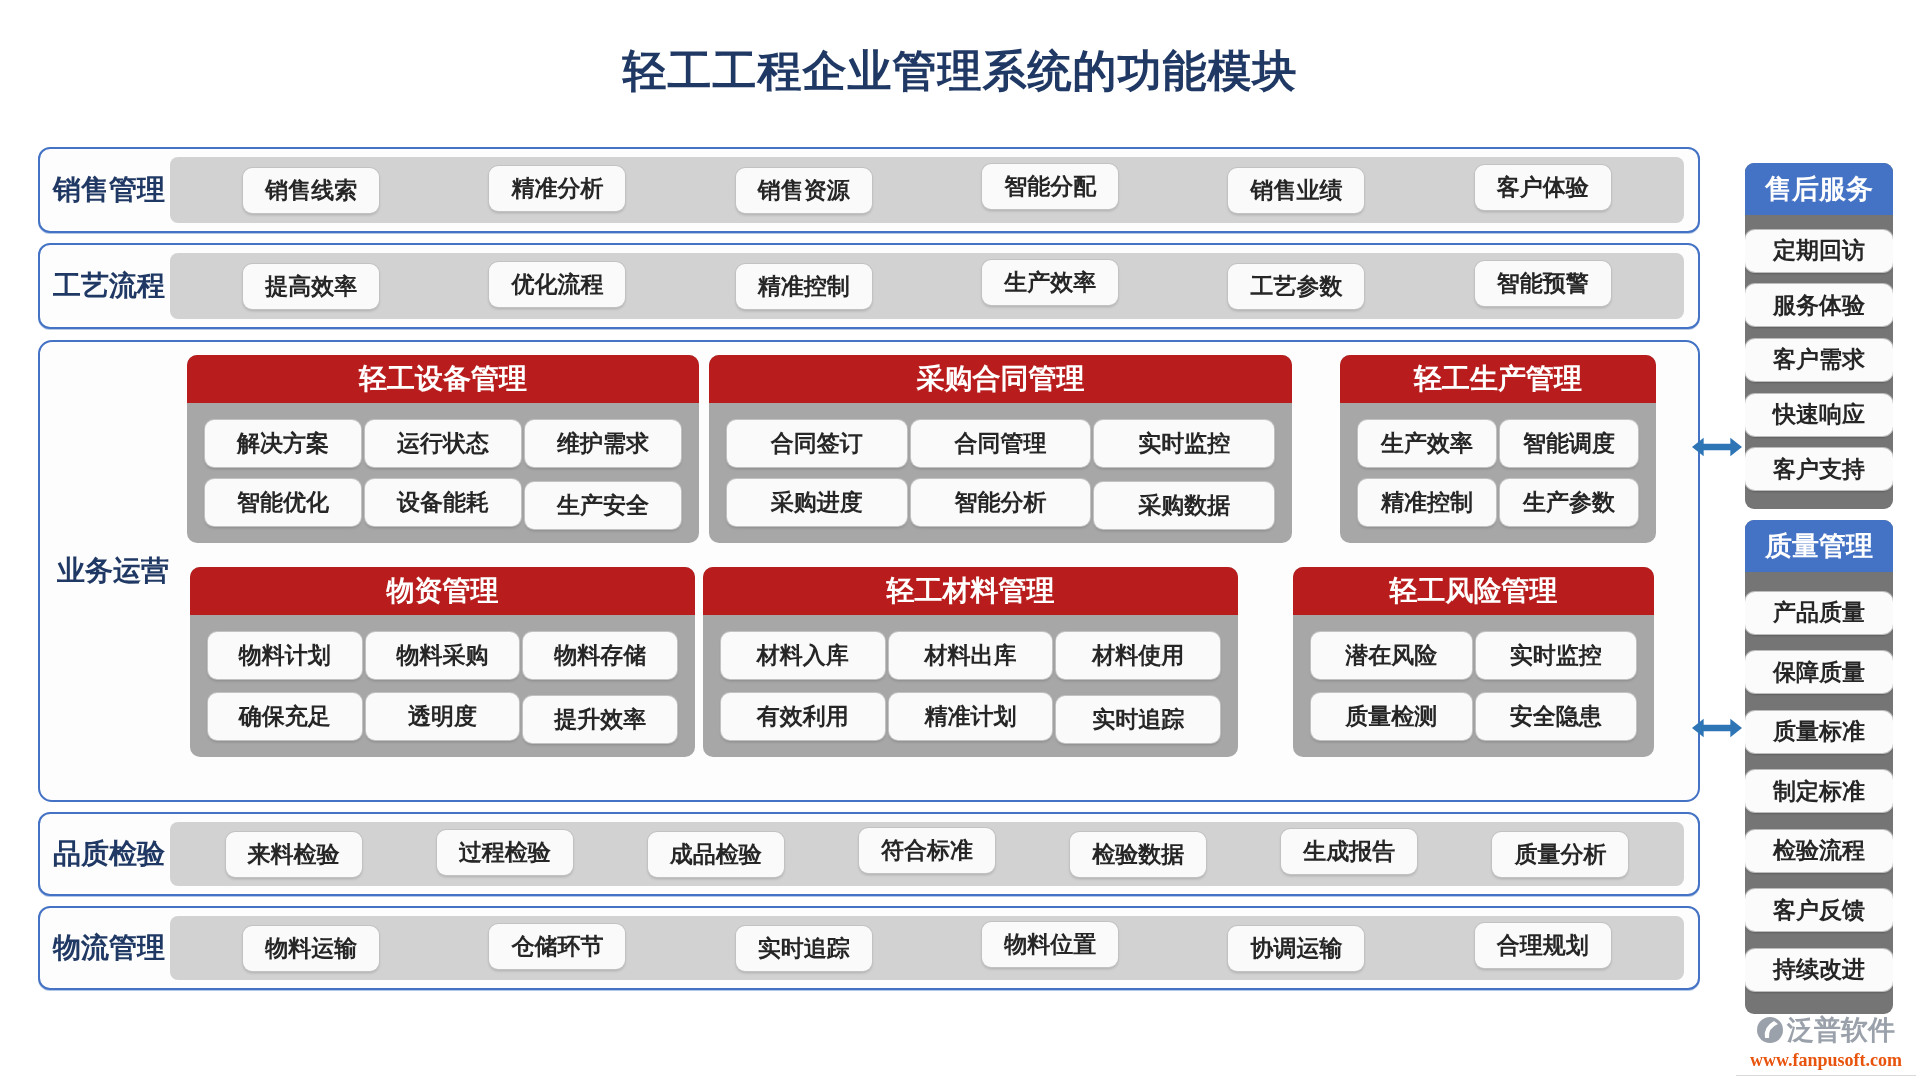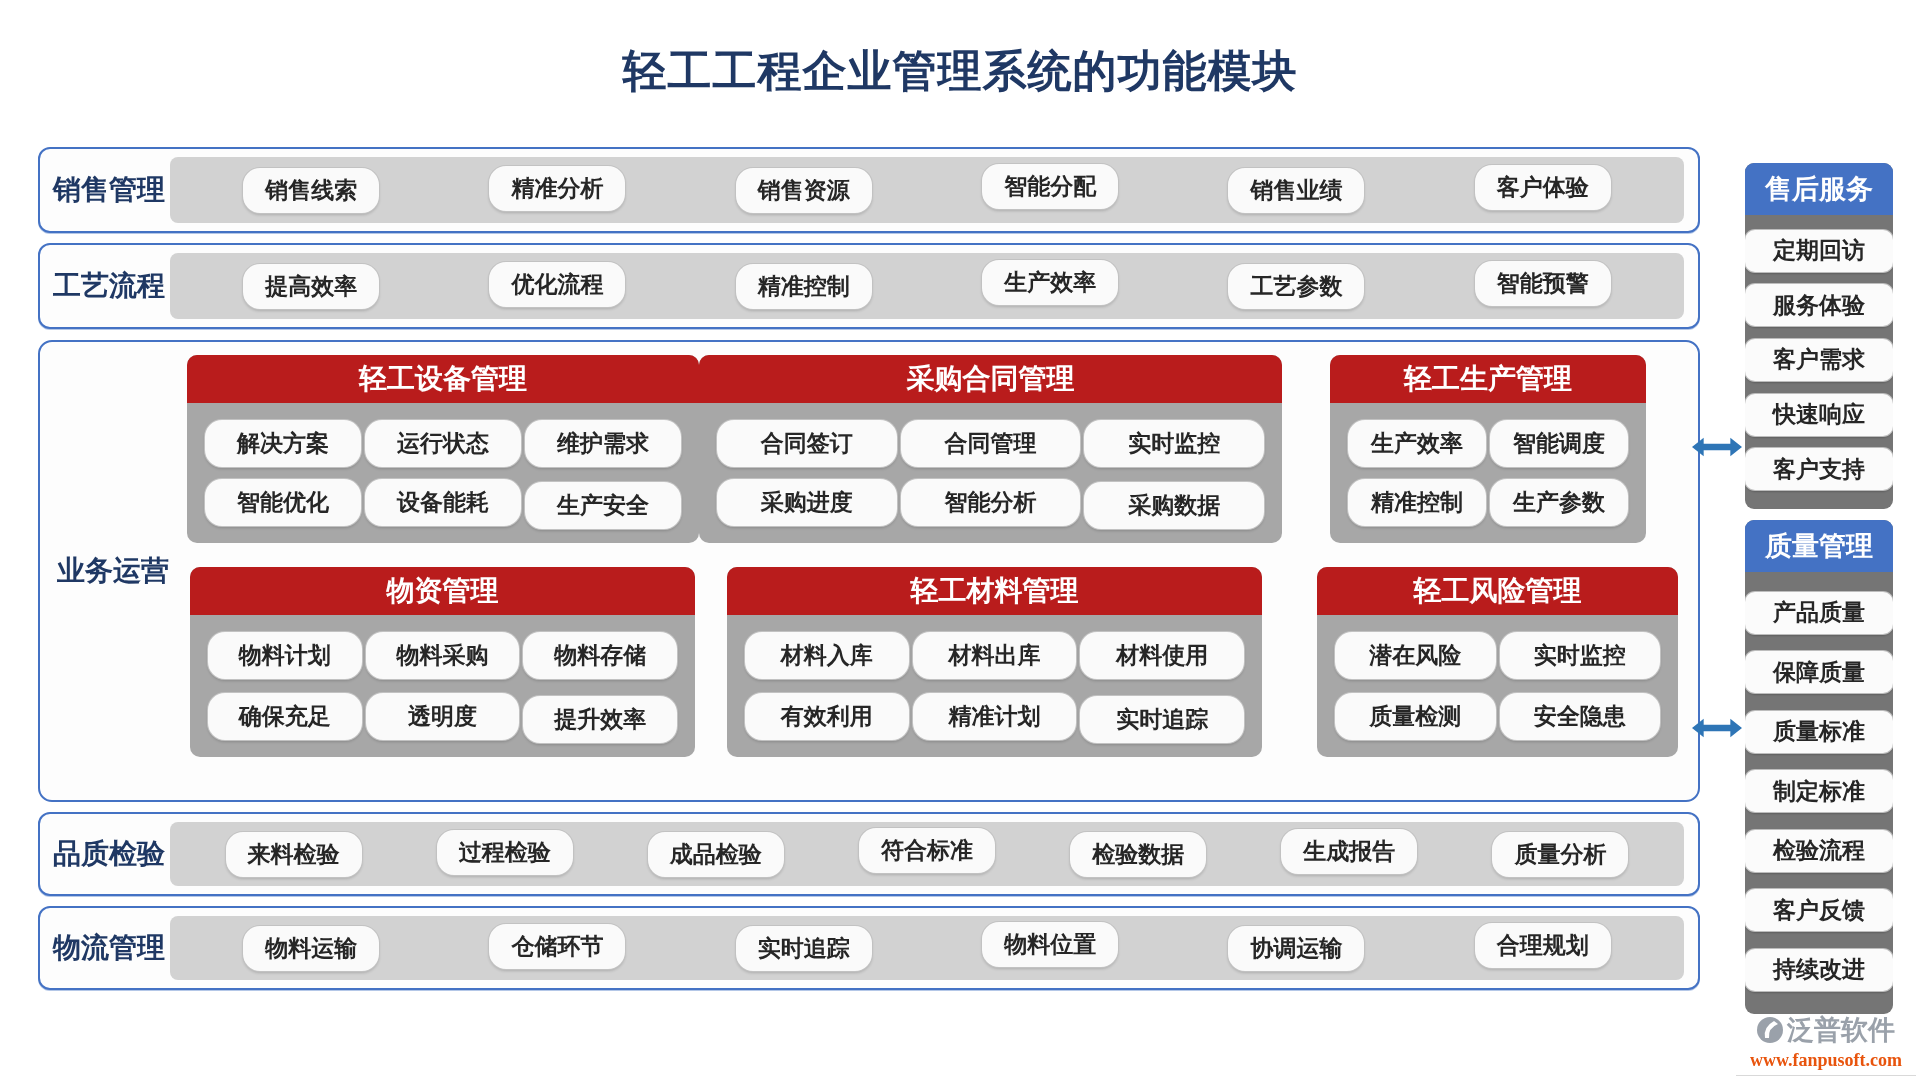--- a/index.html
+++ b/index.html
@@ -26,21 +26,21 @@
     display:flex; align-items:center; justify-content:center;
     font-size:28px; font-weight:bold; color:#1F3864;
   }
   .row-bar {
     position:absolute; left:130px; right:14px; top:8px; bottom:8px;
     background:#D2D2D2; border-radius:8px;
     display:flex; align-items:center; justify-content:space-around;
     padding:0 18px;
   }
   .btn {
-    background:#FAFAFA; border-radius:17px;
+    background:#FAFAFA; border-radius:9px;
     padding:7px 22px; font-size:23px; font-weight:bold; color:#262626;
     box-shadow:0 0 0 1px #c2c2c2, 0 2px 3px rgba(0,0,0,.18);
     white-space:nowrap; text-align:center;
   }
   .row-bar .btn:nth-child(2){ transform:translateY(-2px); }
   .row-bar .btn:nth-child(4){ transform:translateY(-4px); }
   .row-bar .btn:nth-child(6){ transform:translateY(-3px); }
   
   .ops-box {
     position:absolute; left:38px; top:340px; width:1662px; height:462px;
@@ -68,22 +68,22 @@
     text-align:center; padding:5px 0; flex:0 0 auto;
   }
   .panel-body {
     flex:1; display:grid; align-content:space-evenly;
     padding:4px 18px; column-gap:4px;
   }
   .cols3 .panel-body { grid-template-columns:repeat(3,1fr); }
   .cols2 .panel-body { grid-template-columns:repeat(2,1fr); }
   .panel-body .btn { padding:8px 4px; }
   .panel-body .btn:nth-child(6){ transform:translateY(3px); }
-  .p1{ width:512px; } .p2{ width:583px; } .p3{ width:316px; margin-left:48px; }
-  .p4{ width:505px; } .p5{ width:535px; margin-left:32px; } .p6{ width:361px; margin-left:55px; }
+  .p1{ width:512px; } .p2{ width:583px; margin-left:10px; } .p3{ width:316px; margin-left:48px; }
+  .p4{ width:505px; } .p5{ width:535px; margin-left:8px; } .p6{ width:361px; margin-left:55px; }
   
   .side-box {
     position:absolute; left:1745px; width:148px;
     background:#757575; border-radius:9px;
     display:flex; flex-direction:column; overflow:hidden;
   }
   .side-head {
     flex:0 0 52px; background:#4472C4; color:#fff;
     display:flex; align-items:center; justify-content:center;
     font-size:27px; font-weight:bold;

